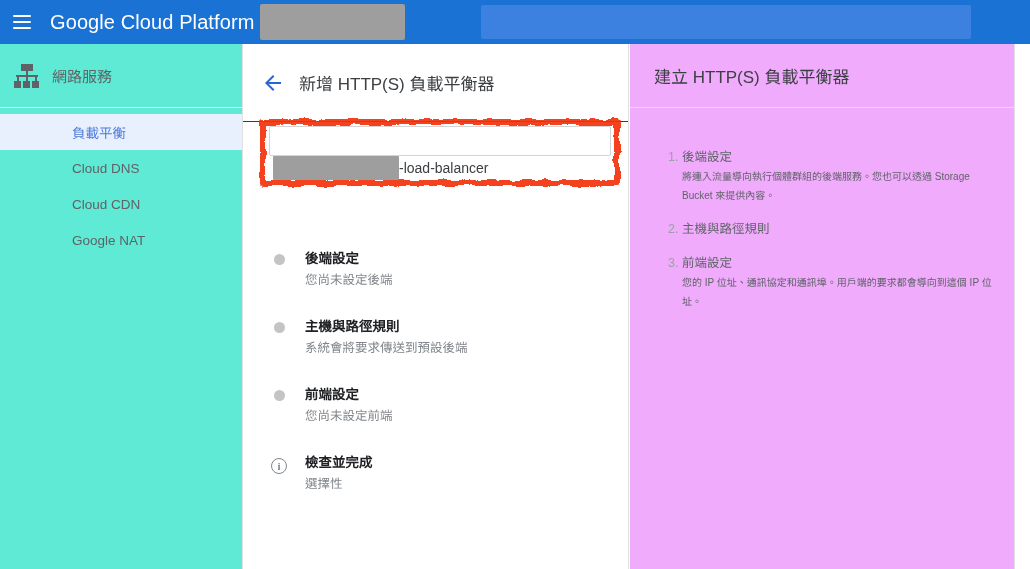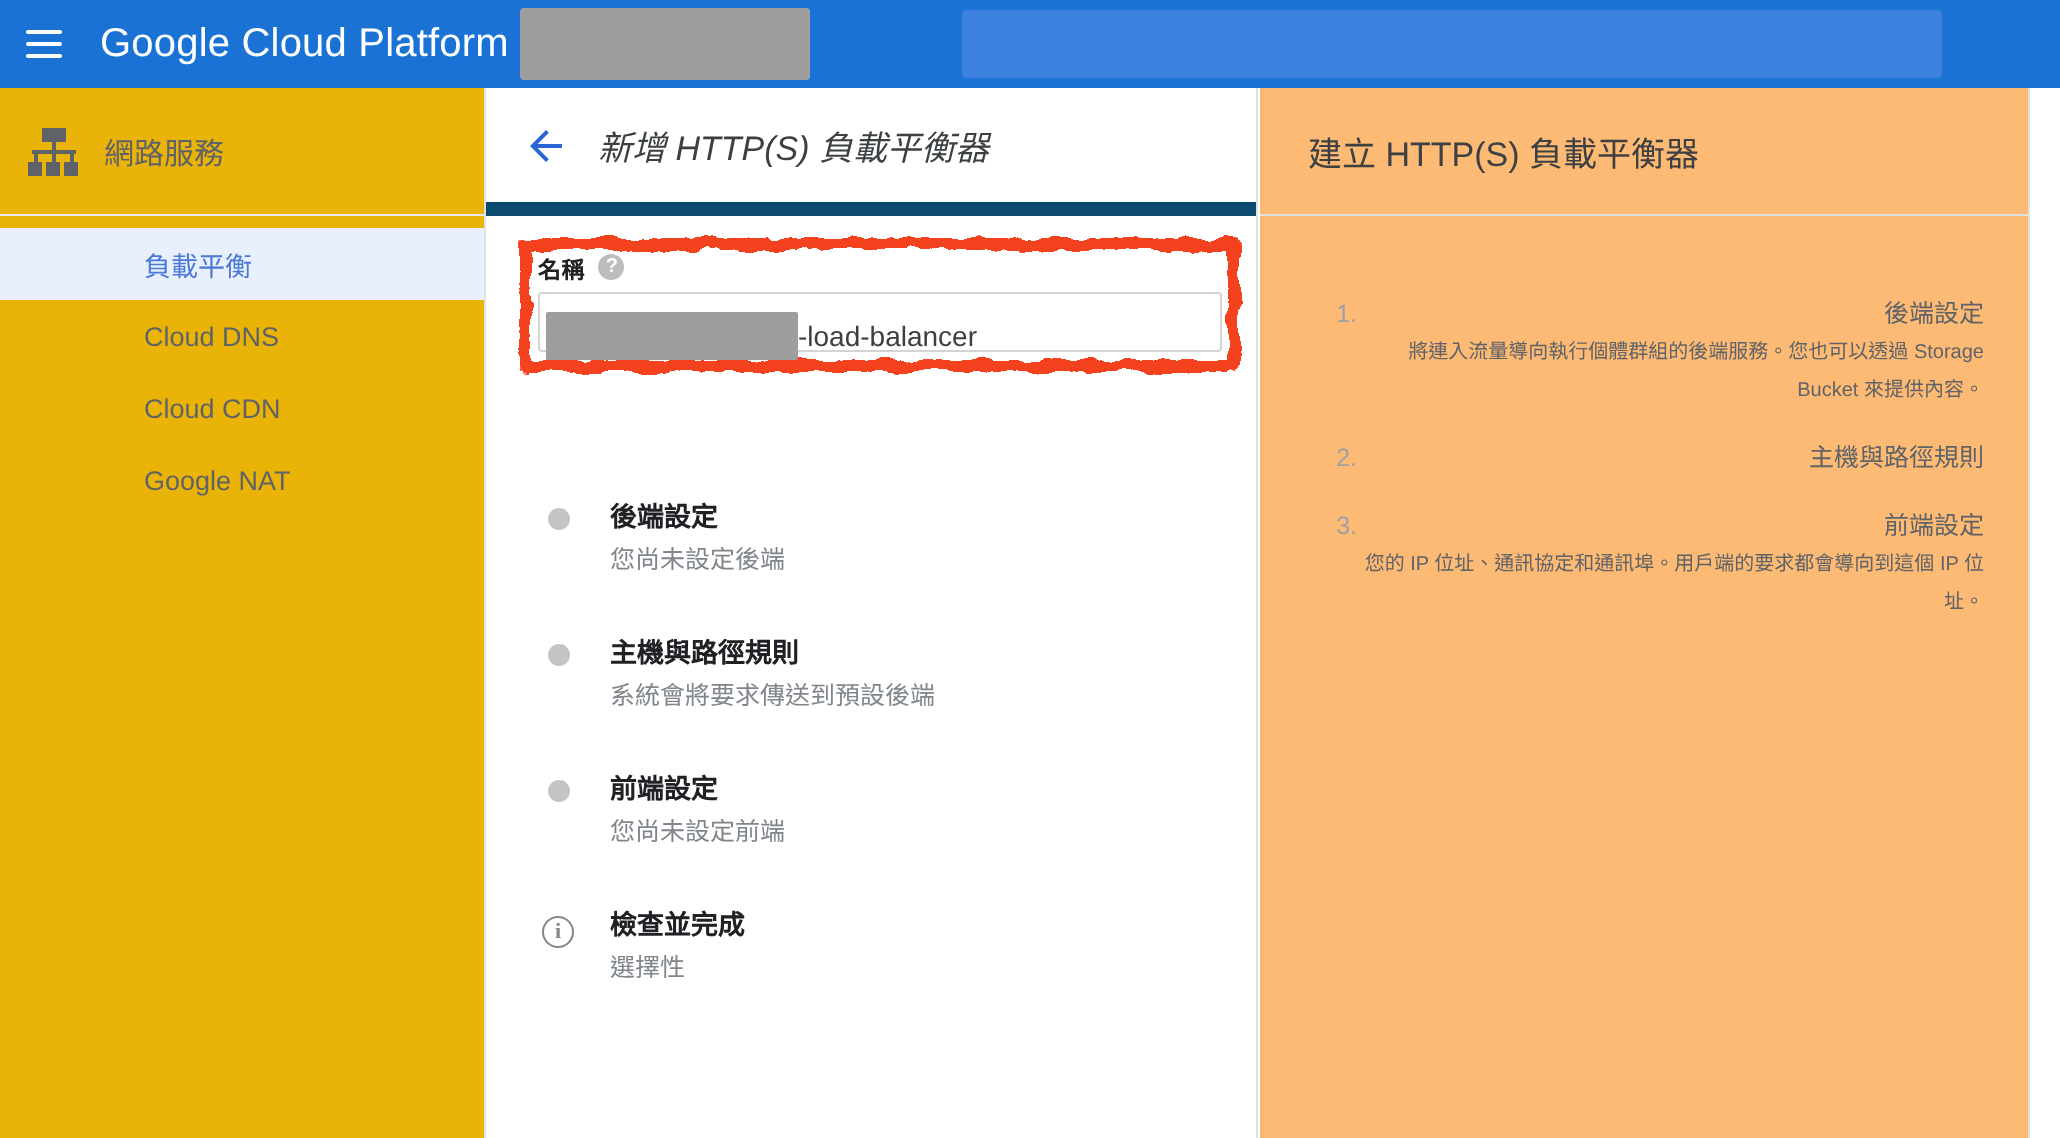--- a/index.html
+++ b/index.html
@@ -52,21 +52,21 @@
     width: 490px; height: 34px;
     background: #3c81e0;
     border-radius: 2px;
     cursor: text;
   }
 
   
   #leftnav {
     position: absolute; top: 44px; left: 0;
     width: 243px; height: 525px;
-    background: #eab308;
+    background: #5eead4;
     border-right: 1px solid #e0e0e0;
   }
   #nav-header {
     height: 64px;
     display: flex; align-items: center;
     padding-left: 14px;
     border-bottom: 1px solid #e8eaed;
   }
   #nav-header .net-icon {
     width: 26px; height: 26px;
@@ -108,25 +108,24 @@
   }
 
   
   #middle {
     position: absolute; top: 44px; left: 243px;
     width: 386px; height: 525px;
     background: #ffffff;
     border-right: 1px solid #e0e0e0;
   }
   #mid-header {
-    height: 64px;
-    display: flex; align-items: center;
-    border-bottom: 7px solid #0c4a6e;
+    height: 78px;
+    display: flex; align-items: center;
+    border-bottom: 1px solid #0c4a6e;
     padding-left: 18px;
-    font-style: italic;
   }
   #back-arrow {
     width: 24px; height: 24px;
     flex: 0 0 24px;
     position: relative;
     cursor: pointer;
     margin-right: 14px;
   }
   #back-arrow svg { display: block; }
   #mid-title {
@@ -248,23 +247,22 @@
     font-size: 12.5px;
     color: #80868b;
     line-height: 22px;
     font-weight: 400;
   }
 
   
   #right {
     position: absolute; top: 44px; left: 630px;
     width: 385px; height: 525px;
-    background: #fdba74;
+    background: #f0abfc;
     border-right: 1px solid #e0e0e0;
-    text-align: right;
   }
   #right-header {
     height: 64px;
     display: flex; align-items: center;
     border-bottom: 1px solid #e0e0e0;
     padding-left: 24px;
   }
   #right-title {
     font-size: 17px;
     color: #3c4043;
@@ -369,24 +367,20 @@
       </svg>
     </div>
     <div id="mid-title">新增 HTTP(S) 負載平衡器</div>
   </div>
 
   <div id="name-annot">
     <div class="redbox"></div>
   </div>
 
   <div id="name-field-wrap">
-    <div id="name-label-row">
-      <span id="name-label">名稱</span>
-      <span id="help-icon">?</span>
-    </div>
     <input id="name-input" type="text" placeholder="" style="">
   </div>
   <div id="name-redaction"></div>
   <div id="name-value-text">-load-balancer</div>
 
   <div id="steps">
     <div class="step">
       <div class="bullet">
           <span class="dot"></span>
         </div>

